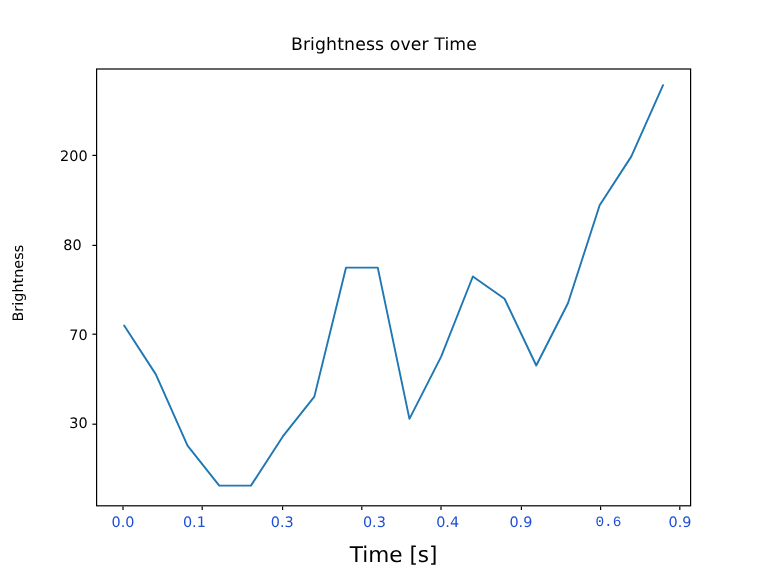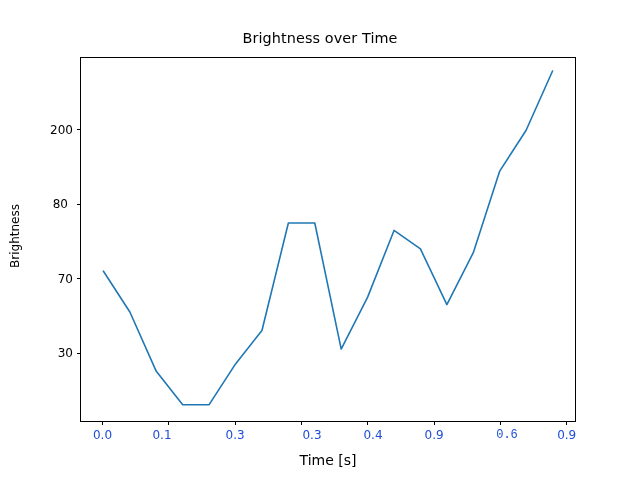--- a/index.html
+++ b/index.html
@@ -63,21 +63,21 @@
     font-size: 12px;
     color: #000000;
     transform: rotate(-90deg);
   }
   #xlabel {
     position: absolute;
     left: 80px;
     top: 452px;
     width: 496px;
     text-align: center;
-    font-size: 14px;
+    font-size: 18px;
     color: #000000;
   }
   .ytick-label {
     position: absolute;
     right: 0;
     width: 60px;
     text-align: right;
     font-size: 12px;
     color: #000000;
     transform: translateY(-50%);

